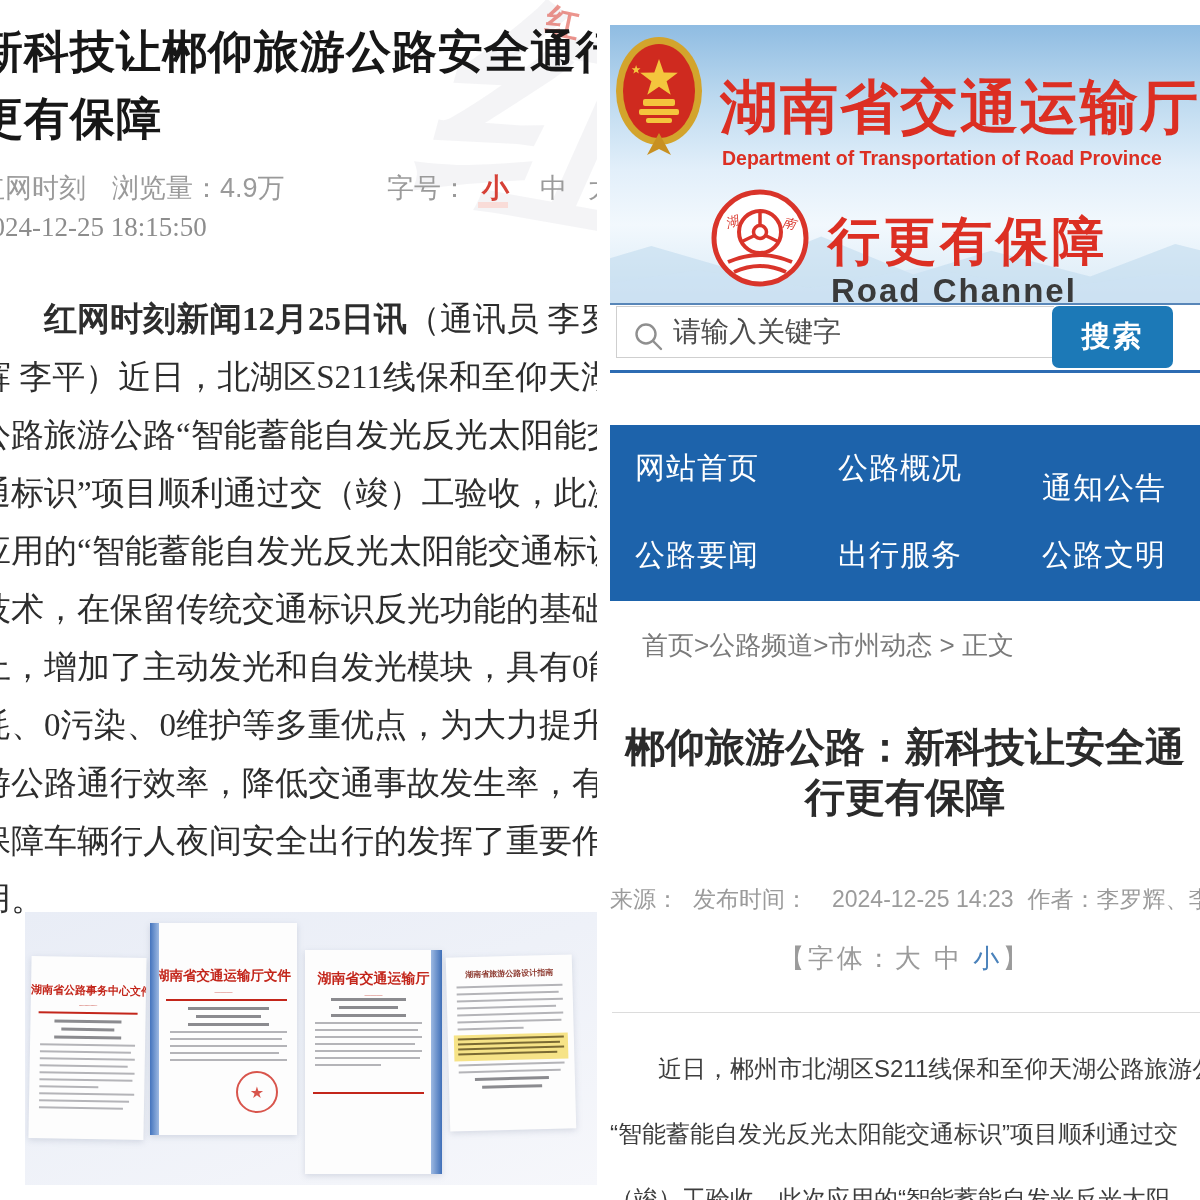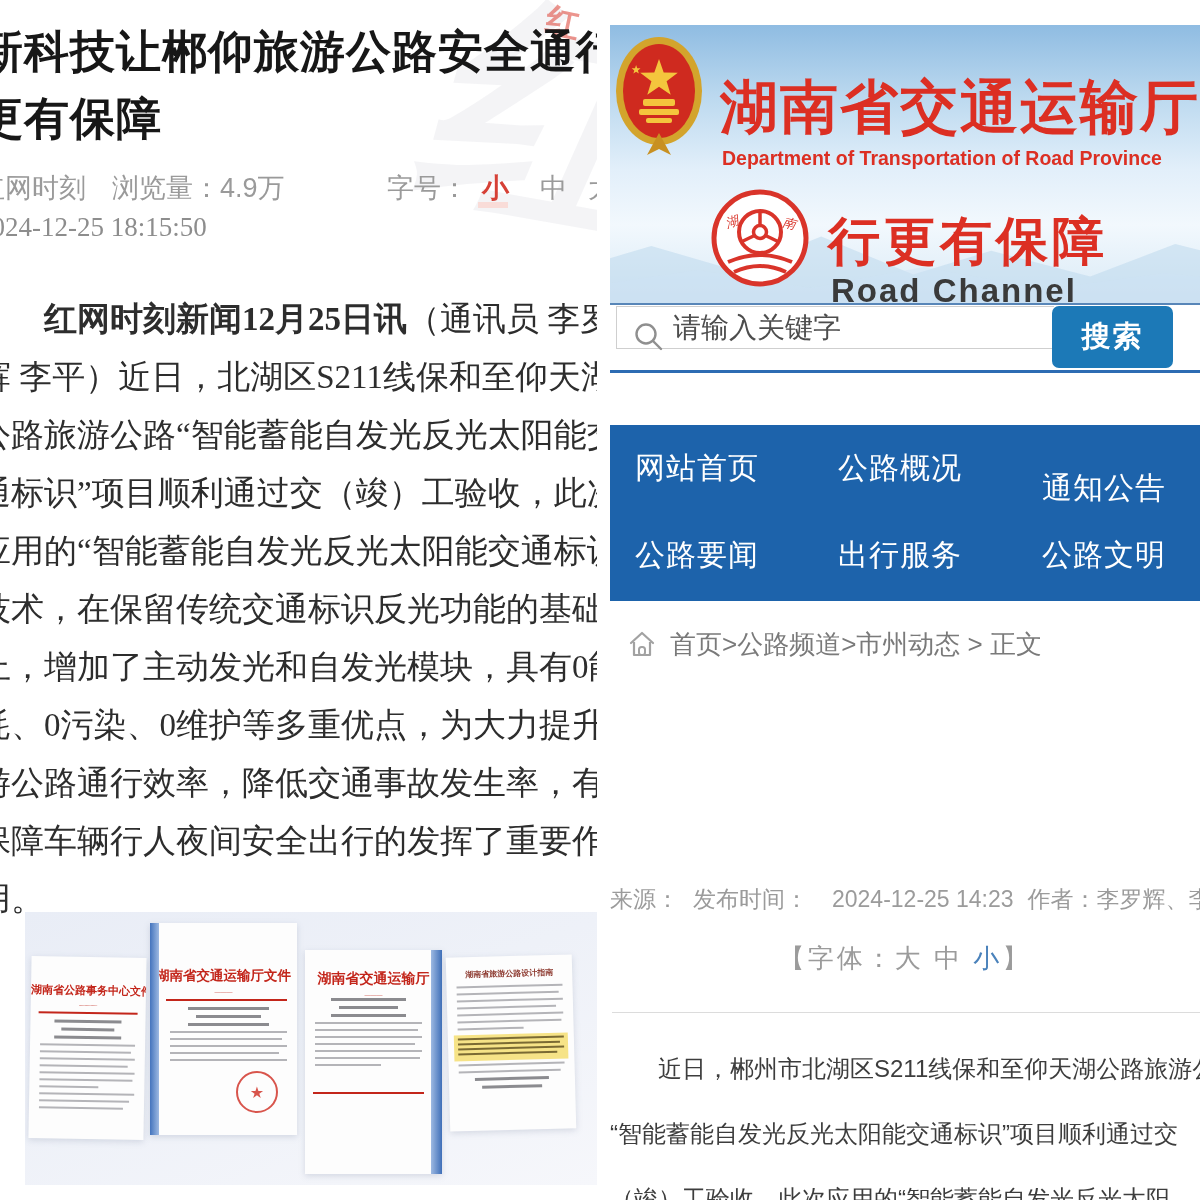--- a/index.html
+++ b/index.html
@@ -60,35 +60,35 @@
   .org-cn{position:absolute;left:110px;top:44px;font-size:58px;font-weight:700;color:#dc2f23;
         letter-spacing:2px;white-space:nowrap;}
   .org-en{position:absolute;left:112px;top:122px;font-size:19.5px;font-weight:700;color:#dc2f23;white-space:nowrap;}
   .chan-cn{position:absolute;left:218px;top:182px;font-size:52px;font-weight:700;color:#dc2f23;
         letter-spacing:4px;white-space:nowrap;}
   .chan-en{position:absolute;left:221px;top:247px;font-size:33px;font-weight:600;color:#3a3a3a;
         letter-spacing:2px;white-space:nowrap;}
   .emblem{position:absolute;left:3px;top:8px;}
   .roadlogo{position:absolute;left:100px;top:163px;}
   .searchrow{position:absolute;left:0;top:306px;width:590px;height:62px;}
-  .search-input{position:absolute;left:6px;top:0;width:438px;height:43px;background:#fff;
+  .search-input{position:absolute;left:6px;top:0;width:438px;height:52px;background:#fff;
         border:1px solid #cfcfcf;border-right:none;box-sizing:border-box;
         display:flex;align-items:center;}
   .search-ph{margin-left:56px;font-size:28px;color:#4d4d4d;}
   .search-icon-wrap{position:absolute;left:16px;top:14px;}
   .search-btn{position:absolute;left:442px;top:0;width:121px;height:62px;background:#1c79b7;
         border-radius:7px;display:flex;align-items:center;justify-content:center;
         color:#fff;font-size:29px;font-weight:600;letter-spacing:2px;}
   .search-underline{position:absolute;left:0;top:64px;width:590px;height:3px;background:#2d6cb3;}
   .nav{position:absolute;left:0;top:425px;width:590px;height:176px;background:#1d63ab;}
   .nav span{position:absolute;color:#fff;font-size:30px;letter-spacing:1px;white-space:nowrap;}
   .nv0{left:25px;top:23px;}  .nv1{left:228px;top:23px;}  .nv2{left:432px;top:23px;margin-top:20px;}
   .nv3{left:25px;top:110px;} .nv4{left:228px;top:110px;} .nv5{left:432px;top:110px;}
   .breadcrumb{position:absolute;left:18px;top:628px;height:32px;display:flex;align-items:center;
-        color:#7a7a7a;font-size:26px;}
+        color:#7a7a7a;font-size:26px;flex-direction:column;}
   .breadcrumb .bc-text{margin-left:14px;white-space:nowrap;}
   .r-title{position:absolute;left:0;top:722px;width:590px;text-align:center;font-size:40px;
         font-weight:700;color:#2b2b2b;line-height:50px;}
   .r-meta{position:absolute;left:0;top:884px;width:590px;text-align:center;font-size:23px;
         color:#9b9b9b;white-space:nowrap;}
   .r-meta b{font-weight:400;margin-left:14px;}
   .r-fontrow{position:absolute;left:0;top:941px;width:590px;text-align:center;font-size:26px;
         color:#9b9b9b;letter-spacing:3px;}
   .r-fontrow .fs-sm{color:#4a82bb;}
   .r-divider{position:absolute;left:2px;top:1012px;width:588px;height:1px;background:#dcdcdc;}
@@ -301,20 +301,24 @@
 
   <div class="breadcrumb">
     <svg width="28" height="28" viewBox="0 0 28 28">
       <path d="M3 13 L14 3 L25 13" fill="none" stroke="#a2a2a2" stroke-width="2.2" stroke-linecap="round" stroke-linejoin="round"></path>
       <path d="M6 12 L6 25 L22 25 L22 12" fill="none" stroke="#a2a2a2" stroke-width="2.2" stroke-linejoin="round"></path>
       <rect x="11" y="17" width="6" height="8" rx="2.6" fill="none" stroke="#a2a2a2" stroke-width="2"></rect>
     </svg>
     <span class="bc-text">首页&gt;公路频道&gt;市州动态 &gt; 正文</span>
   </div>
 
+  <div class="r-title">
+    <div>郴仰旅游公路：新科技让安全通</div>
+    <div>行更有保障</div>
+  </div>
 
   <div class="r-meta">
     <span>来源：</span><b>发布时间：</b><span style="margin-left:24px;">2024-12-25 14:23</span><b>作者：</b><span>李罗辉、李平</span>
   </div>
 
   <div class="r-fontrow">
     <span>【字体：</span><span>大</span> <span>中</span> <span class="fs-sm">小</span><span>】</span>
   </div>
 
   <div class="r-divider"></div>

